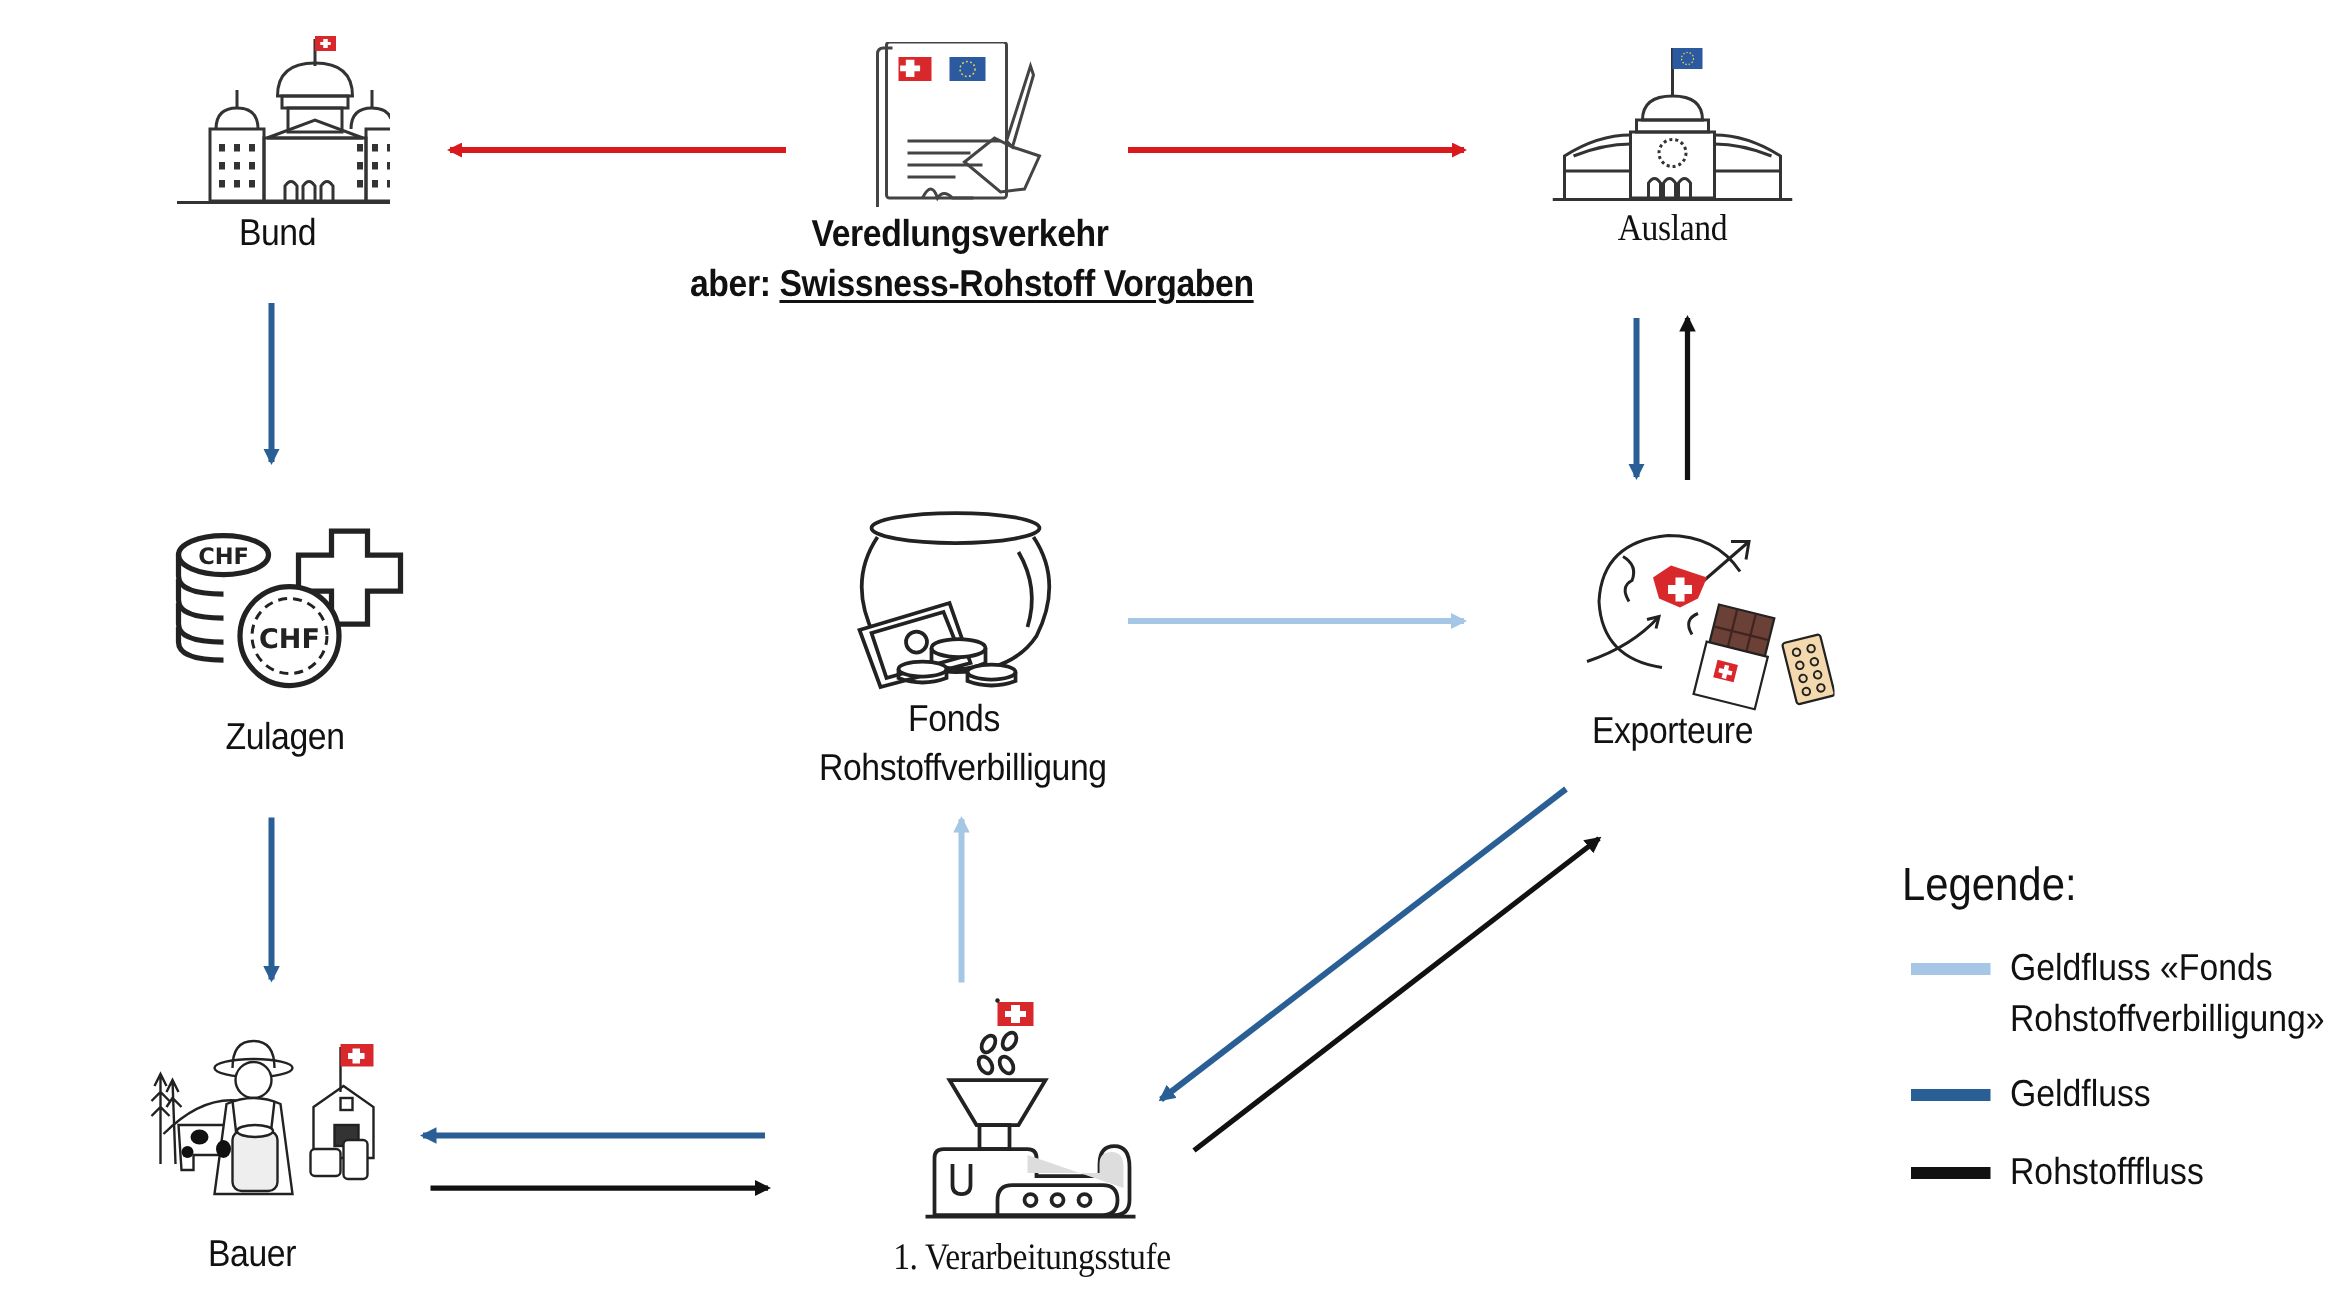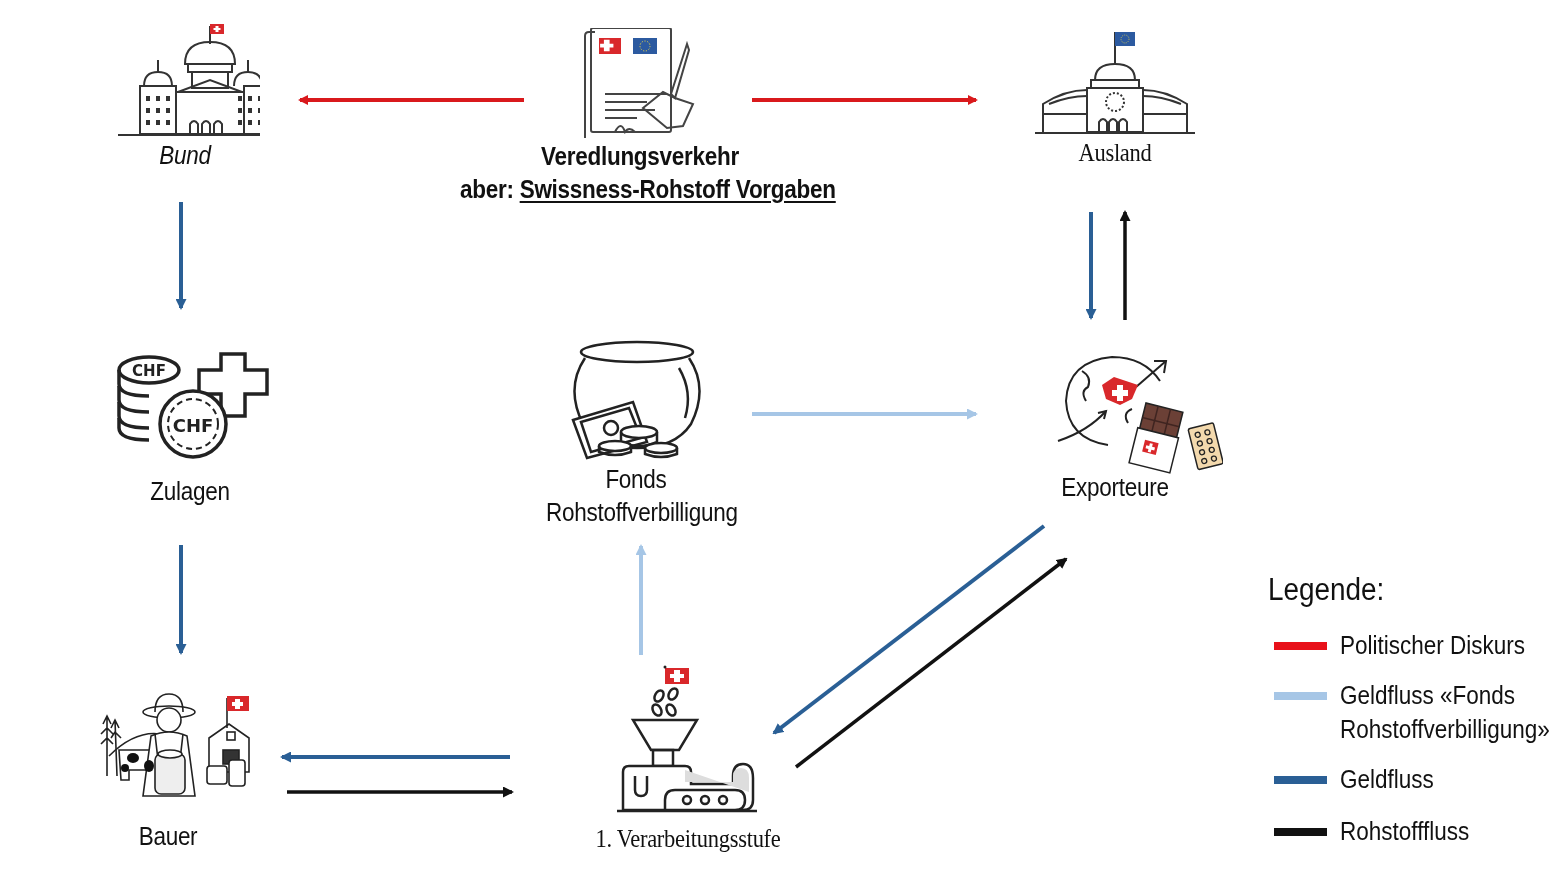--- a/index.html
+++ b/index.html
@@ -43,21 +43,21 @@
       <line x1="1125" y1="320" x2="1125" y2="212" stroke="#111111" stroke-width="3.5" marker-end="url(#mk-raw_material)"></line>
       <line x1="752" y1="414" x2="976" y2="414" stroke="#a6c6e6" stroke-width="4" marker-end="url(#mk-fund_money)"></line>
       <line x1="641" y1="655" x2="641" y2="546" stroke="#a6c6e6" stroke-width="4" marker-end="url(#mk-fund_money)"></line>
       <line x1="1044" y1="526" x2="774" y2="733" stroke="#2a5f95" stroke-width="4" marker-end="url(#mk-money)"></line>
       <line x1="796" y1="767" x2="1066" y2="559" stroke="#111111" stroke-width="3.5" marker-end="url(#mk-raw_material)"></line>
       <line x1="510" y1="757" x2="282" y2="757" stroke="#2a5f95" stroke-width="4" marker-end="url(#mk-money)"></line>
       <line x1="287" y1="792" x2="512" y2="792" stroke="#111111" stroke-width="3.5" marker-end="url(#mk-raw_material)"></line>
     </g>
 </svg>
 
-<div class="node" style="left:90px; top:14px; width:190px;font-style:italic;">
+<div class="node" style="left:90px; top:14px; width:190px;">
   <svg class="icon" width="150" height="125" viewBox="0 0 150 125">
     <g fill="none" stroke="#333" stroke-width="2">
       <line x1="100" y1="12" x2="100" y2="30"></line>
       <path d="M75,50 Q75,28 100,28 Q125,28 125,50 z"></path>
       <rect x="78" y="50" width="44" height="8"></rect>
       <rect x="82" y="58" width="36" height="16"></rect>
       <path d="M68,78 L100,66 L132,78 z"></path>
       <rect x="66" y="78" width="68" height="42"></rect>
       <rect x="30" y="72" width="36" height="48"></rect>
       <rect x="134" y="72" width="36" height="48"></rect>
@@ -269,24 +269,20 @@
         <circle cx="110" cy="138" r="4"></circle>
       <path d="M22,114 v14 q0,6 6,6 q6,0 6,-6 v-14"></path>
       <line x1="4" y1="149" x2="144" y2="149"></line>
     </g>
   </svg>
   <div class="label" style="margin-top:8px;">1. Verarbeitungsstufe</div>
 </div>
 
 <div class="legend">
   <div class="legend-title">Legende:</div>
-  <div class="legend-item" style="height:50px;">
-    <div class="legend-swatch" style="background:#e8111a;"></div>
-    <div class="legend-text">Politischer Diskurs</div>
-  </div>
   <div class="legend-item" style="height:84px;">
     <div class="legend-swatch" style="background:#a6c6e6;"></div>
     <div class="legend-text">
       <div>Geldfluss «Fonds</div>
       <div>Rohstoffverbilligung»</div>
     </div>
   </div>
   <div class="legend-item" style="height:52px;">
     <div class="legend-swatch" style="background:#2a5f95;"></div>
     <div class="legend-text">Geldfluss</div>

